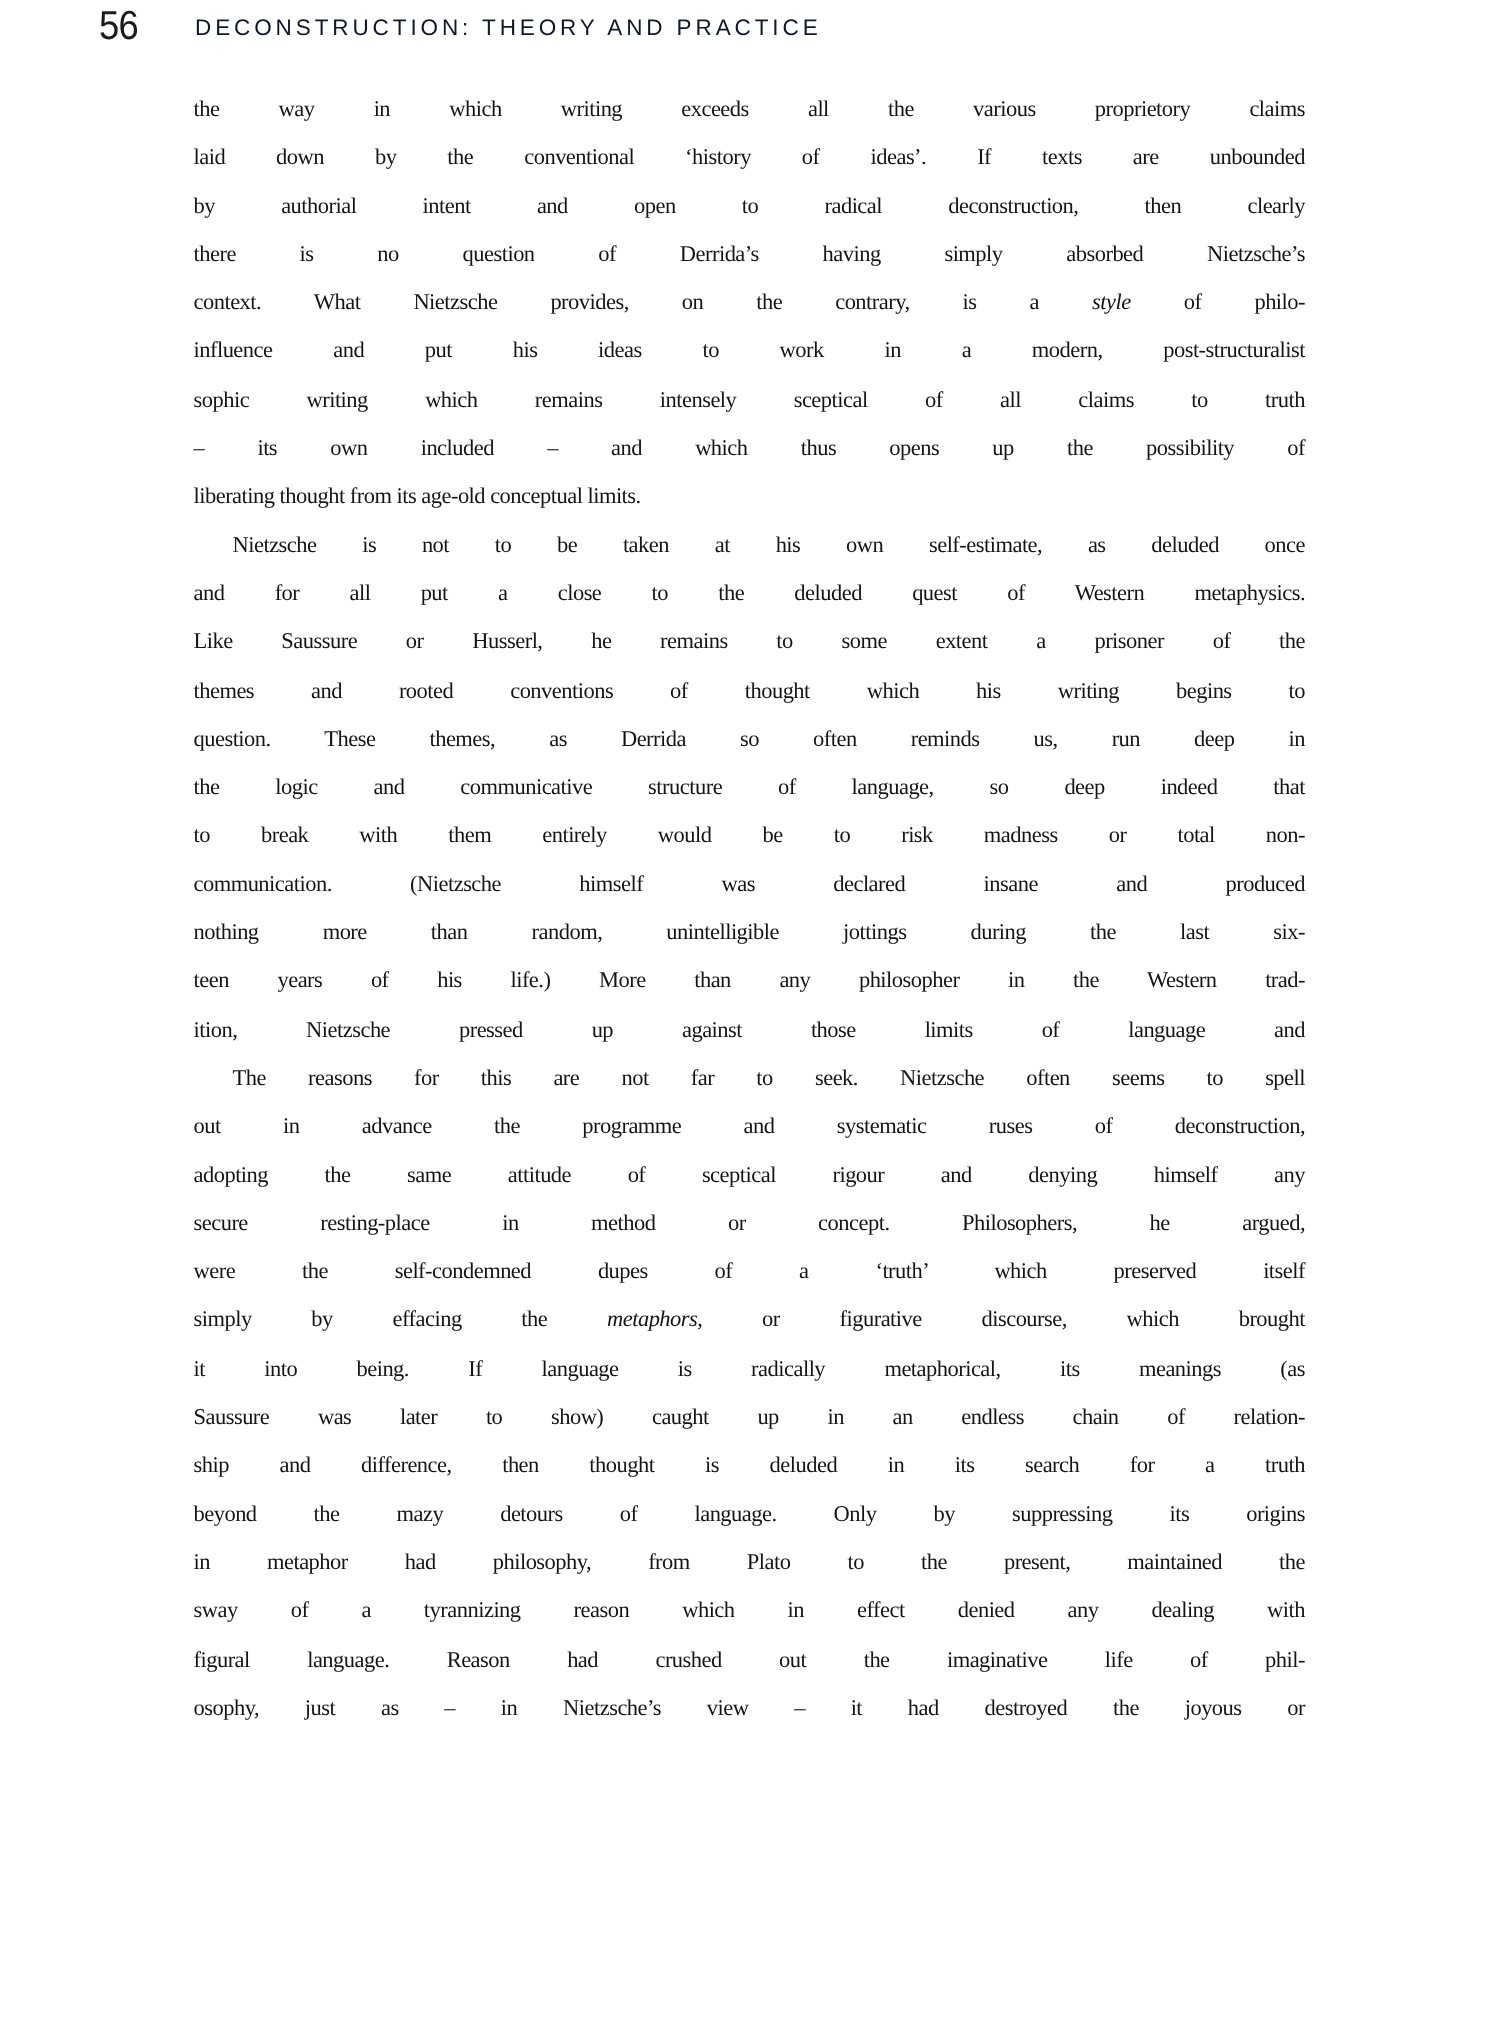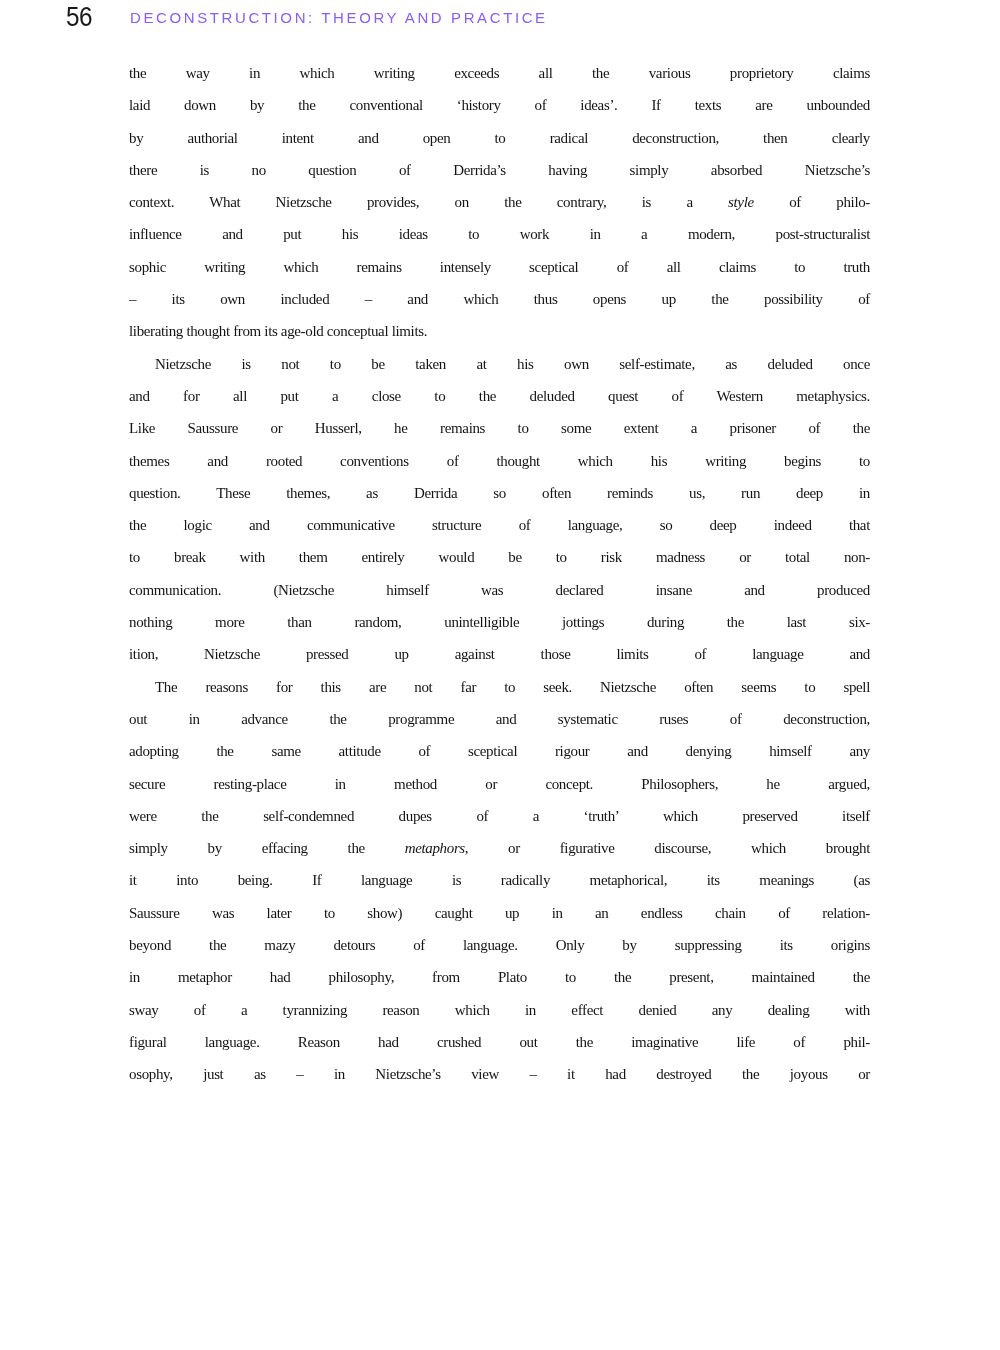--- a/index.html
+++ b/index.html
@@ -29,21 +29,21 @@
       color: #1a1a1a;
       transform: scaleX(0.9);
       transform-origin: left;
       display: inline-block;
       width: 40px;
     }
     .running-title {
       font-family: "Liberation Sans", sans-serif;
       font-size: 15px;
       letter-spacing: 2.6px;
-      color: #8b5cf6;
+      color: #0f172a;
       margin-left: 24px;
       position: relative;
       top: -3px;
     }
     .text-block {
       position: absolute;
       top: 57px;
       left: 129px;
       width: 741px;
       font-family: "Liberation Serif", serif;
@@ -92,30 +92,32 @@
     <div>
       <div class="line indent">Nietzsche is not to be taken at his own self-estimate, as deluded once</div>
       <div class="line">and for all put a close to the deluded quest of Western metaphysics.</div>
       <div class="line">Like Saussure or Husserl, he remains to some extent a prisoner of the</div>
       <div class="line">themes and rooted conventions of thought which his writing begins to</div>
       <div class="line">question. These themes, as Derrida so often reminds us, run deep in</div>
       <div class="line">the logic and communicative structure of language, so deep indeed that</div>
       <div class="line">to break with them entirely would be to risk madness or total non-</div>
       <div class="line">communication. (Nietzsche himself was declared insane and produced</div>
       <div class="line">nothing more than random, unintelligible jottings during the last six-</div>
+      <div class="line">teen years of his life.) More than any philosopher in the Western trad-</div>
       <div class="line">ition, Nietzsche pressed up against those limits of language and</div>
     </div>
     <div>
       <div class="line indent">The reasons for this are not far to seek. Nietzsche often seems to spell</div>
       <div class="line">out in advance the programme and systematic ruses of deconstruction,</div>
       <div class="line">adopting the same attitude of sceptical rigour and denying himself any</div>
       <div class="line">secure resting-place in method or concept. Philosophers, he argued,</div>
       <div class="line">were the self-condemned dupes of a ‘truth’ which preserved itself</div>
       <div class="line">simply by effacing the <span class="i">metaphors</span>, or figurative discourse, which brought</div>
       <div class="line">it into being. If language is radically metaphorical, its meanings (as</div>
       <div class="line">Saussure was later to show) caught up in an endless chain of relation-</div>
+      <div class="line">ship and difference, then thought is deluded in its search for a truth</div>
       <div class="line">beyond the mazy detours of language. Only by suppressing its origins</div>
       <div class="line">in metaphor had philosophy, from Plato to the present, maintained the</div>
       <div class="line">sway of a tyrannizing reason which in effect denied any dealing with</div>
       <div class="line">figural language. Reason had crushed out the imaginative life of phil-</div>
       <div class="line">osophy, just as – in Nietzsche’s view – it had destroyed the joyous or</div>
     </div>
   </div>
 
 </body></html>

